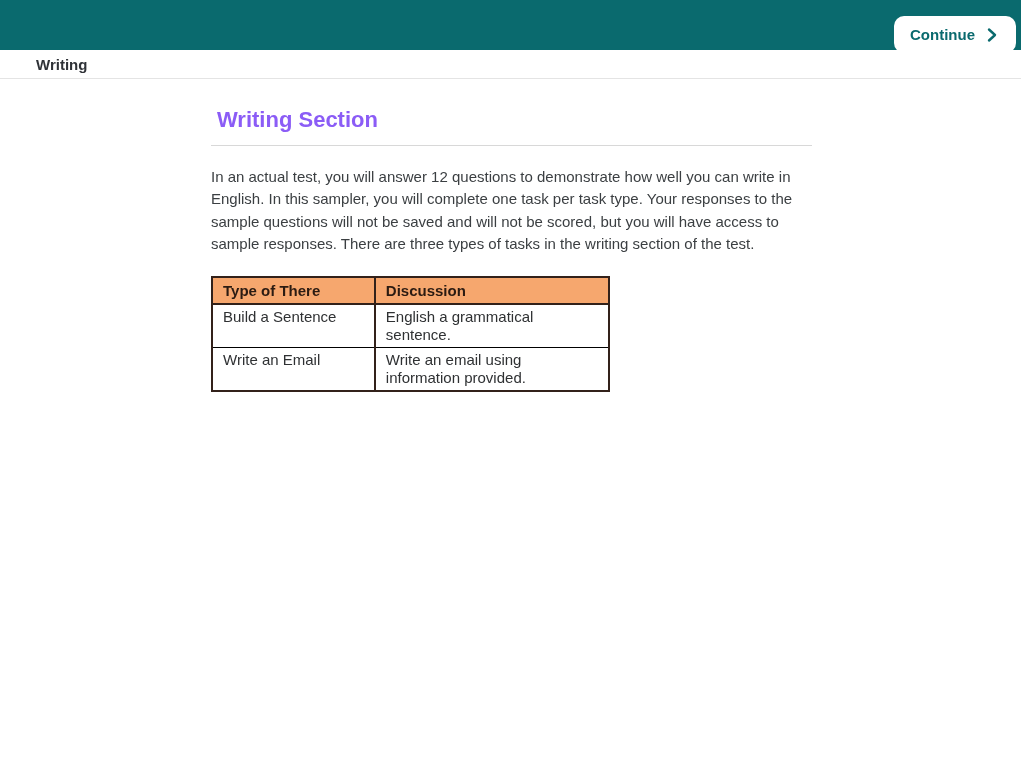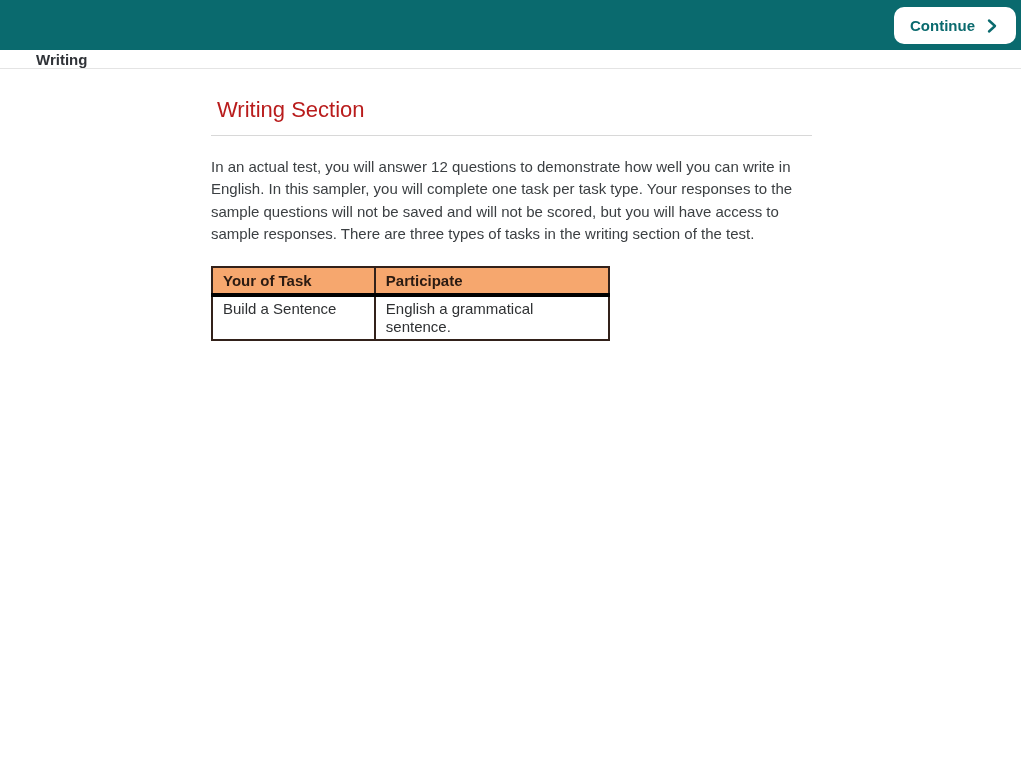--- a/index.html
+++ b/index.html
@@ -10,56 +10,56 @@
     overflow: hidden;
   }
   
   .topbar {
     position: relative;
     width: 100%; height: 50px;
     background: var(--accent, #0a6a6e);
   }
   .continue-btn {
     position: absolute;
-    top: 7px; right: 5px;
+    top: 16px; right: 5px;
     height: 37px; min-width: 121px;
     background: #ffffff;
     border: none;
     border-radius: 10px;
     display: flex; align-items: center; justify-content: center;
     gap: 9px;
     padding: 0 16px;
     color: var(--accent, #0a6a6e);
     font-family: "Liberation Sans", sans-serif;
     font-size: 15px; font-weight: 700;
     cursor: pointer;
   }
   .chevron-right { display: inline-flex; }
   
   .navbar {
-    width: 100%; height: 19px;
+    width: 100%; height: 29px;
     background: #ffffff;
     border-bottom: 1px solid #e4e4e4;
     display: flex; align-items: center;
     padding-left: 36px;
   }
   .nav-section-label {
     font-size: 15px; font-weight: 700;
     color: #2f3237;
   }
   
   .content {
     width: 601px;
     margin-left: 211px;
     padding-top: 28px;
   }
   .page-title {
     font-size: 22px;
-    font-weight: 400;
-    color: #b91c1c;
+    font-weight: 700;
+    color: #8b5cf6;
     padding-left: 6px;
     padding-bottom: 12px;
     border-bottom: 1px solid #d8d8d8;
   }
   .intro {
     margin-top: 20px;
     font-size: 15px;
     line-height: 22.4px;
     color: #3b3f42;
   }
@@ -78,21 +78,21 @@
     padding: 3px 10px 4px 10px;
     line-height: 17.5px;
   }
   table.task-table th {
     background: var(--table-header-bg, #f6a76e);
     color: #2b1b12;
     font-weight: 700;
     border-bottom: 2px solid #32211a;
     padding-top: 4px; padding-bottom: 4px;
   }
-  table.task-table td { border-top: 4px solid #000000; margin-left: 8px; }
+  table.task-table td { border-top: 1px solid #000000; margin-left: 8px; }
   table.task-table tr > *:first-child { border-right: 2px solid #32211a; }
   table.task-table col.col-type { width: 162px; }
   table.task-table col.col-desc { width: 233px; }
 </style>
 </head>
 <body>
 
 <header class="topbar">
   <button class="continue-btn">
     <span>Continue</span>
@@ -113,24 +113,28 @@
 
   <p class="intro">In an actual test, you will answer 12 questions to demonstrate how well you can write in English. In this sampler, you will complete one task per task type. Your responses to the sample questions will not be saved and will not be scored, but you will have access to sample responses. There are three types of tasks in the writing section of the test.</p>
 
   <table class="task-table">
     <colgroup>
         <col class="col-type">
         <col class="col-desc">
       </colgroup>
     <thead>
       <tr>
-        <th>Your of Task</th>
-        <th>Participate</th>
+        <th>Type of There</th>
+        <th>Discussion</th>
       </tr>
     </thead>
     <tbody>
       <tr>
         <td>Build a Sentence</td>
         <td>English a grammatical sentence.</td>
       </tr>
+      <tr>
+        <td>Write an Email</td>
+        <td>Write an email using information provided.</td>
+      </tr>
     </tbody>
   </table>
 </main>
 
 </body></html>

